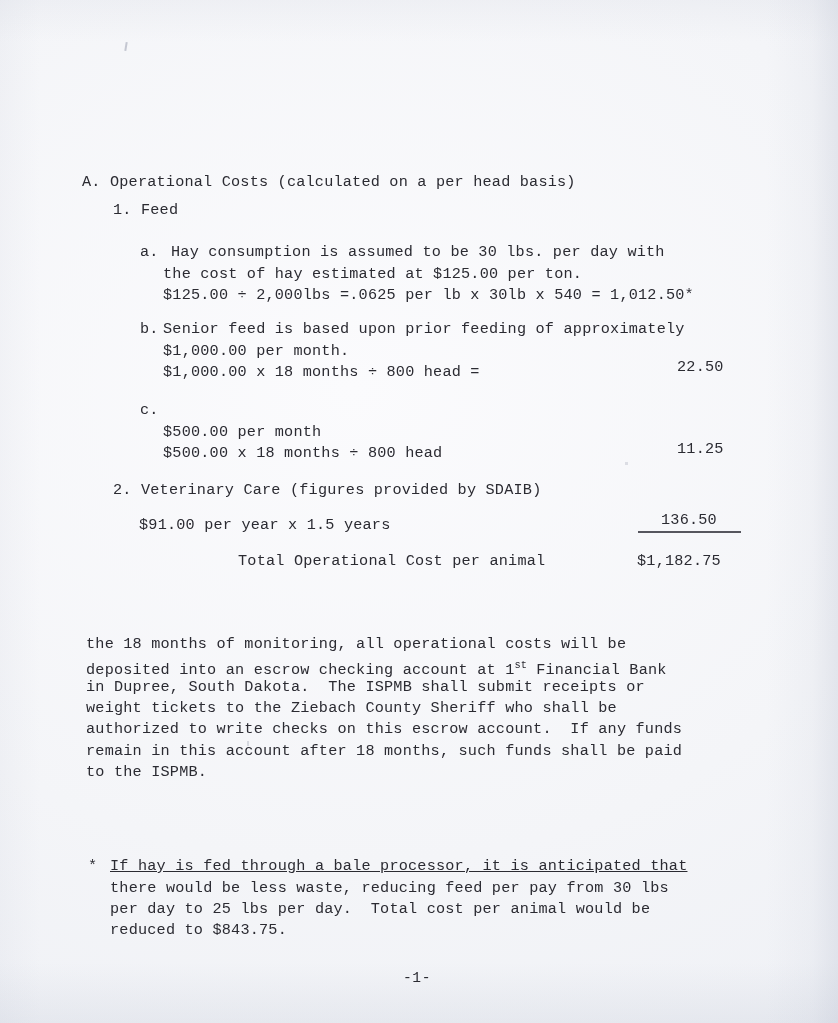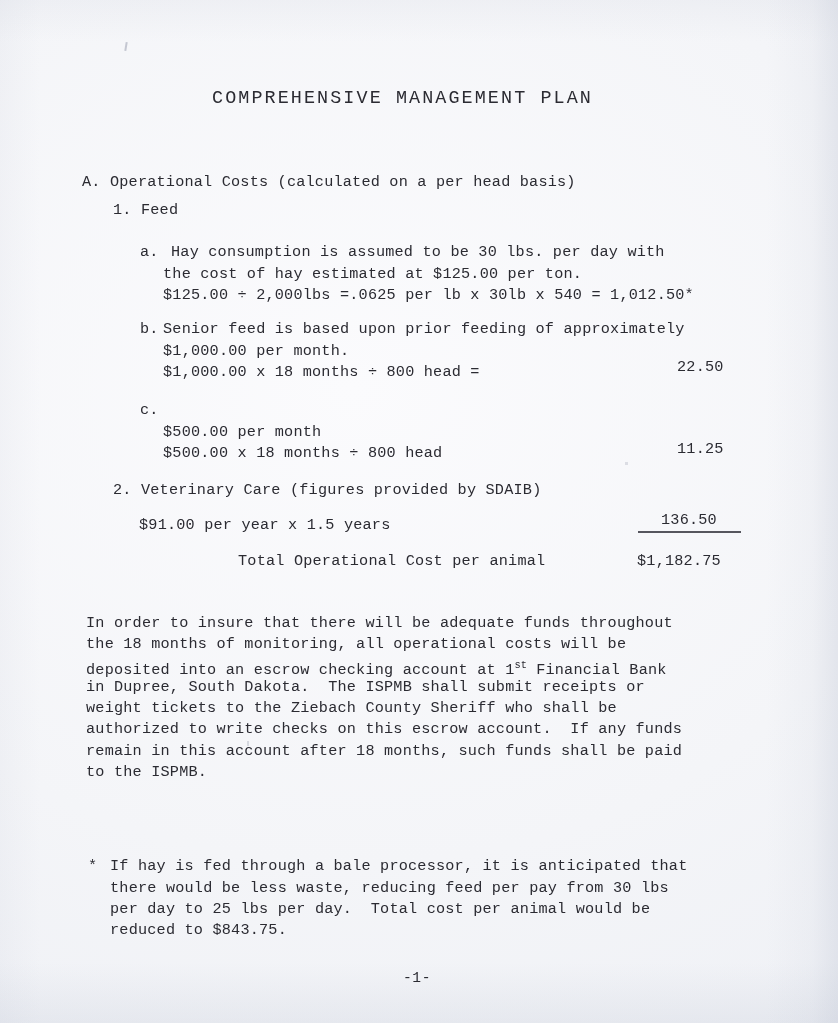--- a/index.html
+++ b/index.html
@@ -84,21 +84,20 @@
 <div class="scan-page">
 
   <div class="scan-vignette"></div>
   <div class="scan-speck" style="left:125px; top:42px; width:2px; height:9px; transform:rotate(9deg);"></div>
   <div class="scan-speck" style="left:247px; top:741px; width:2px; height:5px; opacity:.35;"></div>
   <div class="scan-speck" style="left:625px; top:462px; width:3px; height:3px; opacity:.3;"></div>
 
   <div class="doc-text">
 
     
-    <div class="line doc-title" style="left:212px; top:86px;">COMPREHENSIVE MANAGEMENT PLAN</div>
 
     
     <div class="line" style="left:82px; top:170px;">A. Operational Costs (calculated on a per head basis)</div>
 
     
     <div class="line" style="left:113px; top:198px;">1. Feed</div>
 
     
     <div class="line" style="left:140px; top:240px;">a.</div>
     <div class="line" style="left:163px; top:240px;margin-left:8px;">Hay consumption is assumed to be 30 lbs. per day with</div>
@@ -122,32 +121,31 @@
     <div class="line" style="left:113px; top:478px;">2. Veterinary Care (figures provided by SDAIB)</div>
     <div class="line" style="left:139px; top:513px;">$91.00 per year x 1.5 years</div>
     <div class="line" style="left:661px; top:508px;">136.50</div>
     <div class="rule-total" style="left:638px; top:531px; width:103px;"></div>
 
     
     <div class="line" style="left:238px; top:549px;">Total Operational Cost per animal</div>
     <div class="line" style="left:637px; top:549px;">$1,182.75</div>
 
     
-    <div class="line" style="left:86px; top:611px;">In order to insure that there will be adequate funds throughout</div>
     <div class="line" style="left:86px; top:632px;text-align:center;">the 18 months of monitoring, all operational costs will be</div>
     <div class="line" style="left:86px; top:653px;"><span>deposited into an escrow checking account at 1</span><span class="sup">st</span><span> Financial Bank</span></div>
     <div class="line" style="left:86px; top:675px;">in Dupree, South Dakota.  The ISPMB shall submit receipts or</div>
     <div class="line" style="left:86px; top:696px;text-align:right;">weight tickets to the Ziebach County Sheriff who shall be</div>
     <div class="line" style="left:86px; top:717px;">authorized to write checks on this escrow account.  If any funds</div>
     <div class="line" style="left:86px; top:739px;">remain in this account after 18 months, such funds shall be paid</div>
     <div class="line" style="left:86px; top:760px;">to the ISPMB.</div>
 
     
     <div class="line" style="left:88px; top:854px;">*</div>
-    <div class="line" style="left:110px; top:854px;">If hay is fed through a bale processor, it is anticipated that</div>
+    <div class="line" style="left:110px; top:854px;text-decoration:underline;">If hay is fed through a bale processor, it is anticipated that</div>
     <div class="line" style="left:110px; top:876px;">there would be less waste, reducing feed per pay from 30 lbs</div>
     <div class="line" style="left:110px; top:897px;">per day to 25 lbs per day.  Total cost per animal would be</div>
     <div class="line" style="left:110px; top:918px;">reduced to $843.75.</div>
 
     
     <div class="page-number" style="left:403px; top:966px;">-1-</div>
 
   </div>
 </div>
 

